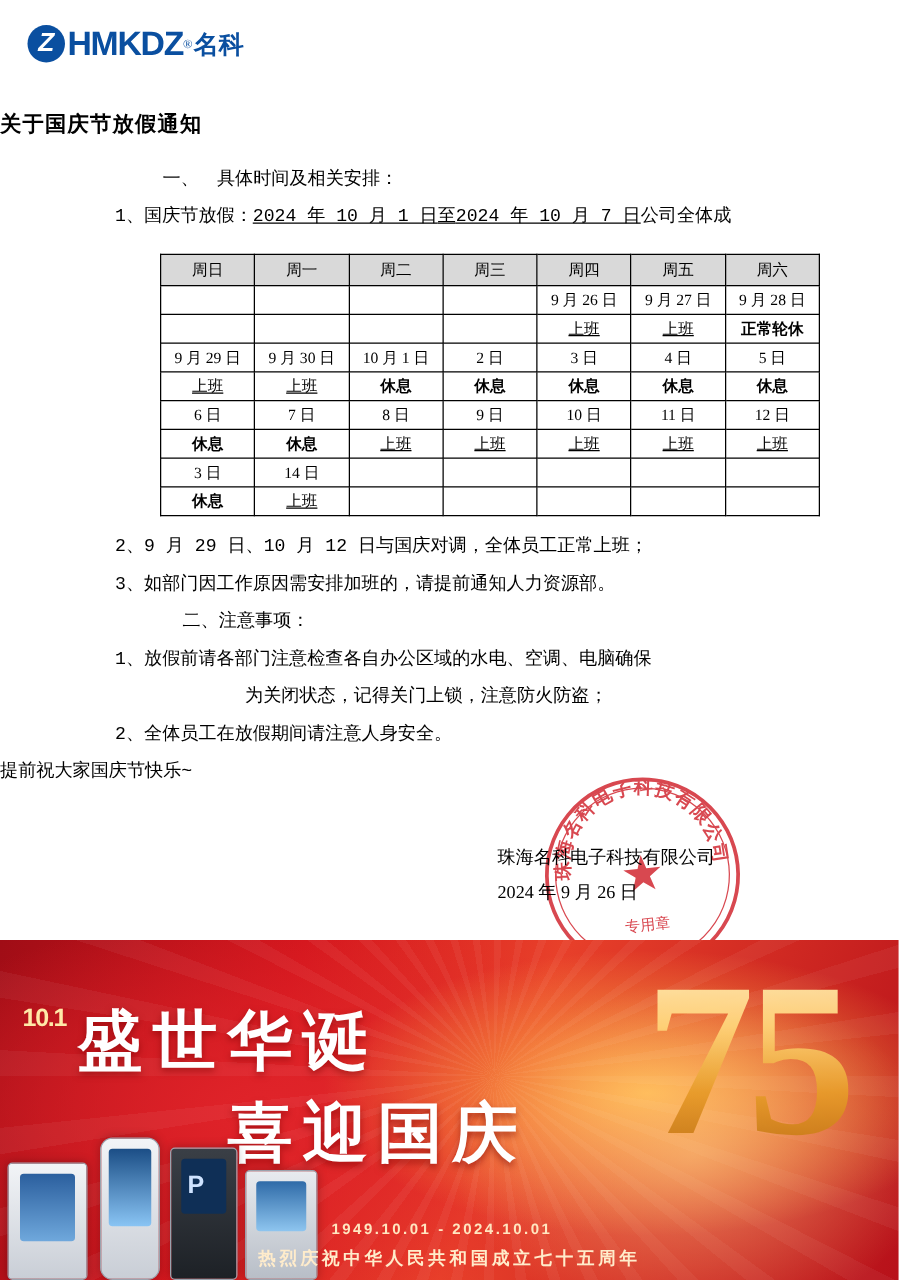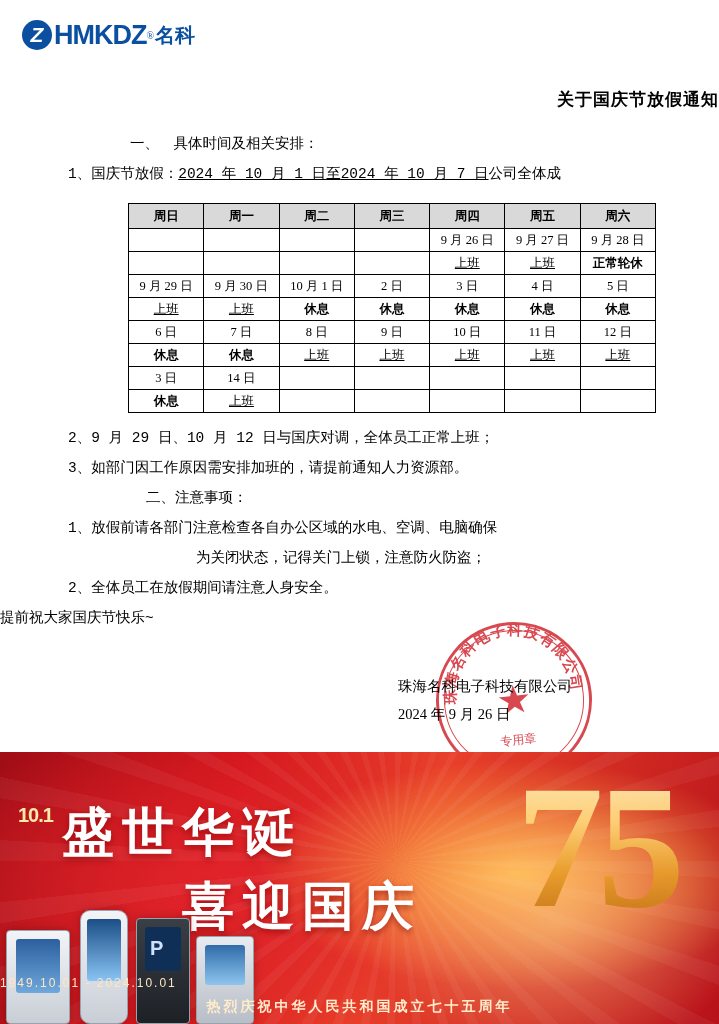--- a/index.html
+++ b/index.html
@@ -61,34 +61,34 @@
   }
 
   
   .doc {
     position: absolute;
     top: 72px;
     left: 0;
     width: 719px;
   }
   .doc-title {
-    text-align: right;
+    text-align: left;
     font-size: 17px;
     font-weight: bold;
     letter-spacing: 1px;
     margin: 16px 0 18px 0;
   }
   .p {
     font-size: 14.5px;
     line-height: 30px;
     margin: 0;
     font-family: Liberation Mono, monospace;
   }
   .indent1 { padding-left: 130px; text-indent: 0; }
-  .indent2 { padding-left: 68px; }
+  .indent2 { padding-left: 92px; }
   .indent3 { padding-left: 196px; }
   .indent-ii { padding-left: 146px; }
   .indent-last { }
   .u { text-decoration: underline; }
   .gap { letter-spacing: 2px; }
 
   
   .cal-wrap {
     padding-left: 128px;
     margin-top: 14px;
@@ -102,21 +102,21 @@
   table.cal td {
     border: 1px solid #000;
     height: 20px;
     text-align: center;
     font-size: 12.5px;
     font-family: "Liberation Serif", serif;
     padding: 1px 0;
   }
   table.cal tr.head td {
     background: #d9d9d9;
-    font-weight: bold;
+    font-weight: normal;
     height: 22px;
   }
   td.b { font-weight: bold; }
   td.u { text-decoration: underline; }
 
   
   .seal {
     position: absolute;
     left: 436px;
     top: 622px;
@@ -237,25 +237,26 @@
     letter-spacing: 8px;
     color: #fff;
     text-shadow: 0 3px 6px rgba(120,0,0,.55);
   }
   .poster-l1 { left: 62px; top: 46px; font-size: 52px; }
   .poster-l2 { left: 182px; top: 120px; font-size: 52px; }
   .poster-date {
     position: absolute;
     left: 0; right: 12px;
     bottom: 34px;
-    text-align: left;
+    text-align: center;
     font-family: "Liberation Sans", sans-serif;
     font-size: 12px;
     letter-spacing: 2px;
     color: #ffe6c0;
+    font-weight: bold;
   }
   .poster-slogan {
     position: absolute;
     left: 0; right: 0;
     bottom: 8px;
     text-align: center;
     font-family: "Liberation Sans", sans-serif;
     font-size: 14px;
     letter-spacing: 3px;
     color: #ffeccb;

